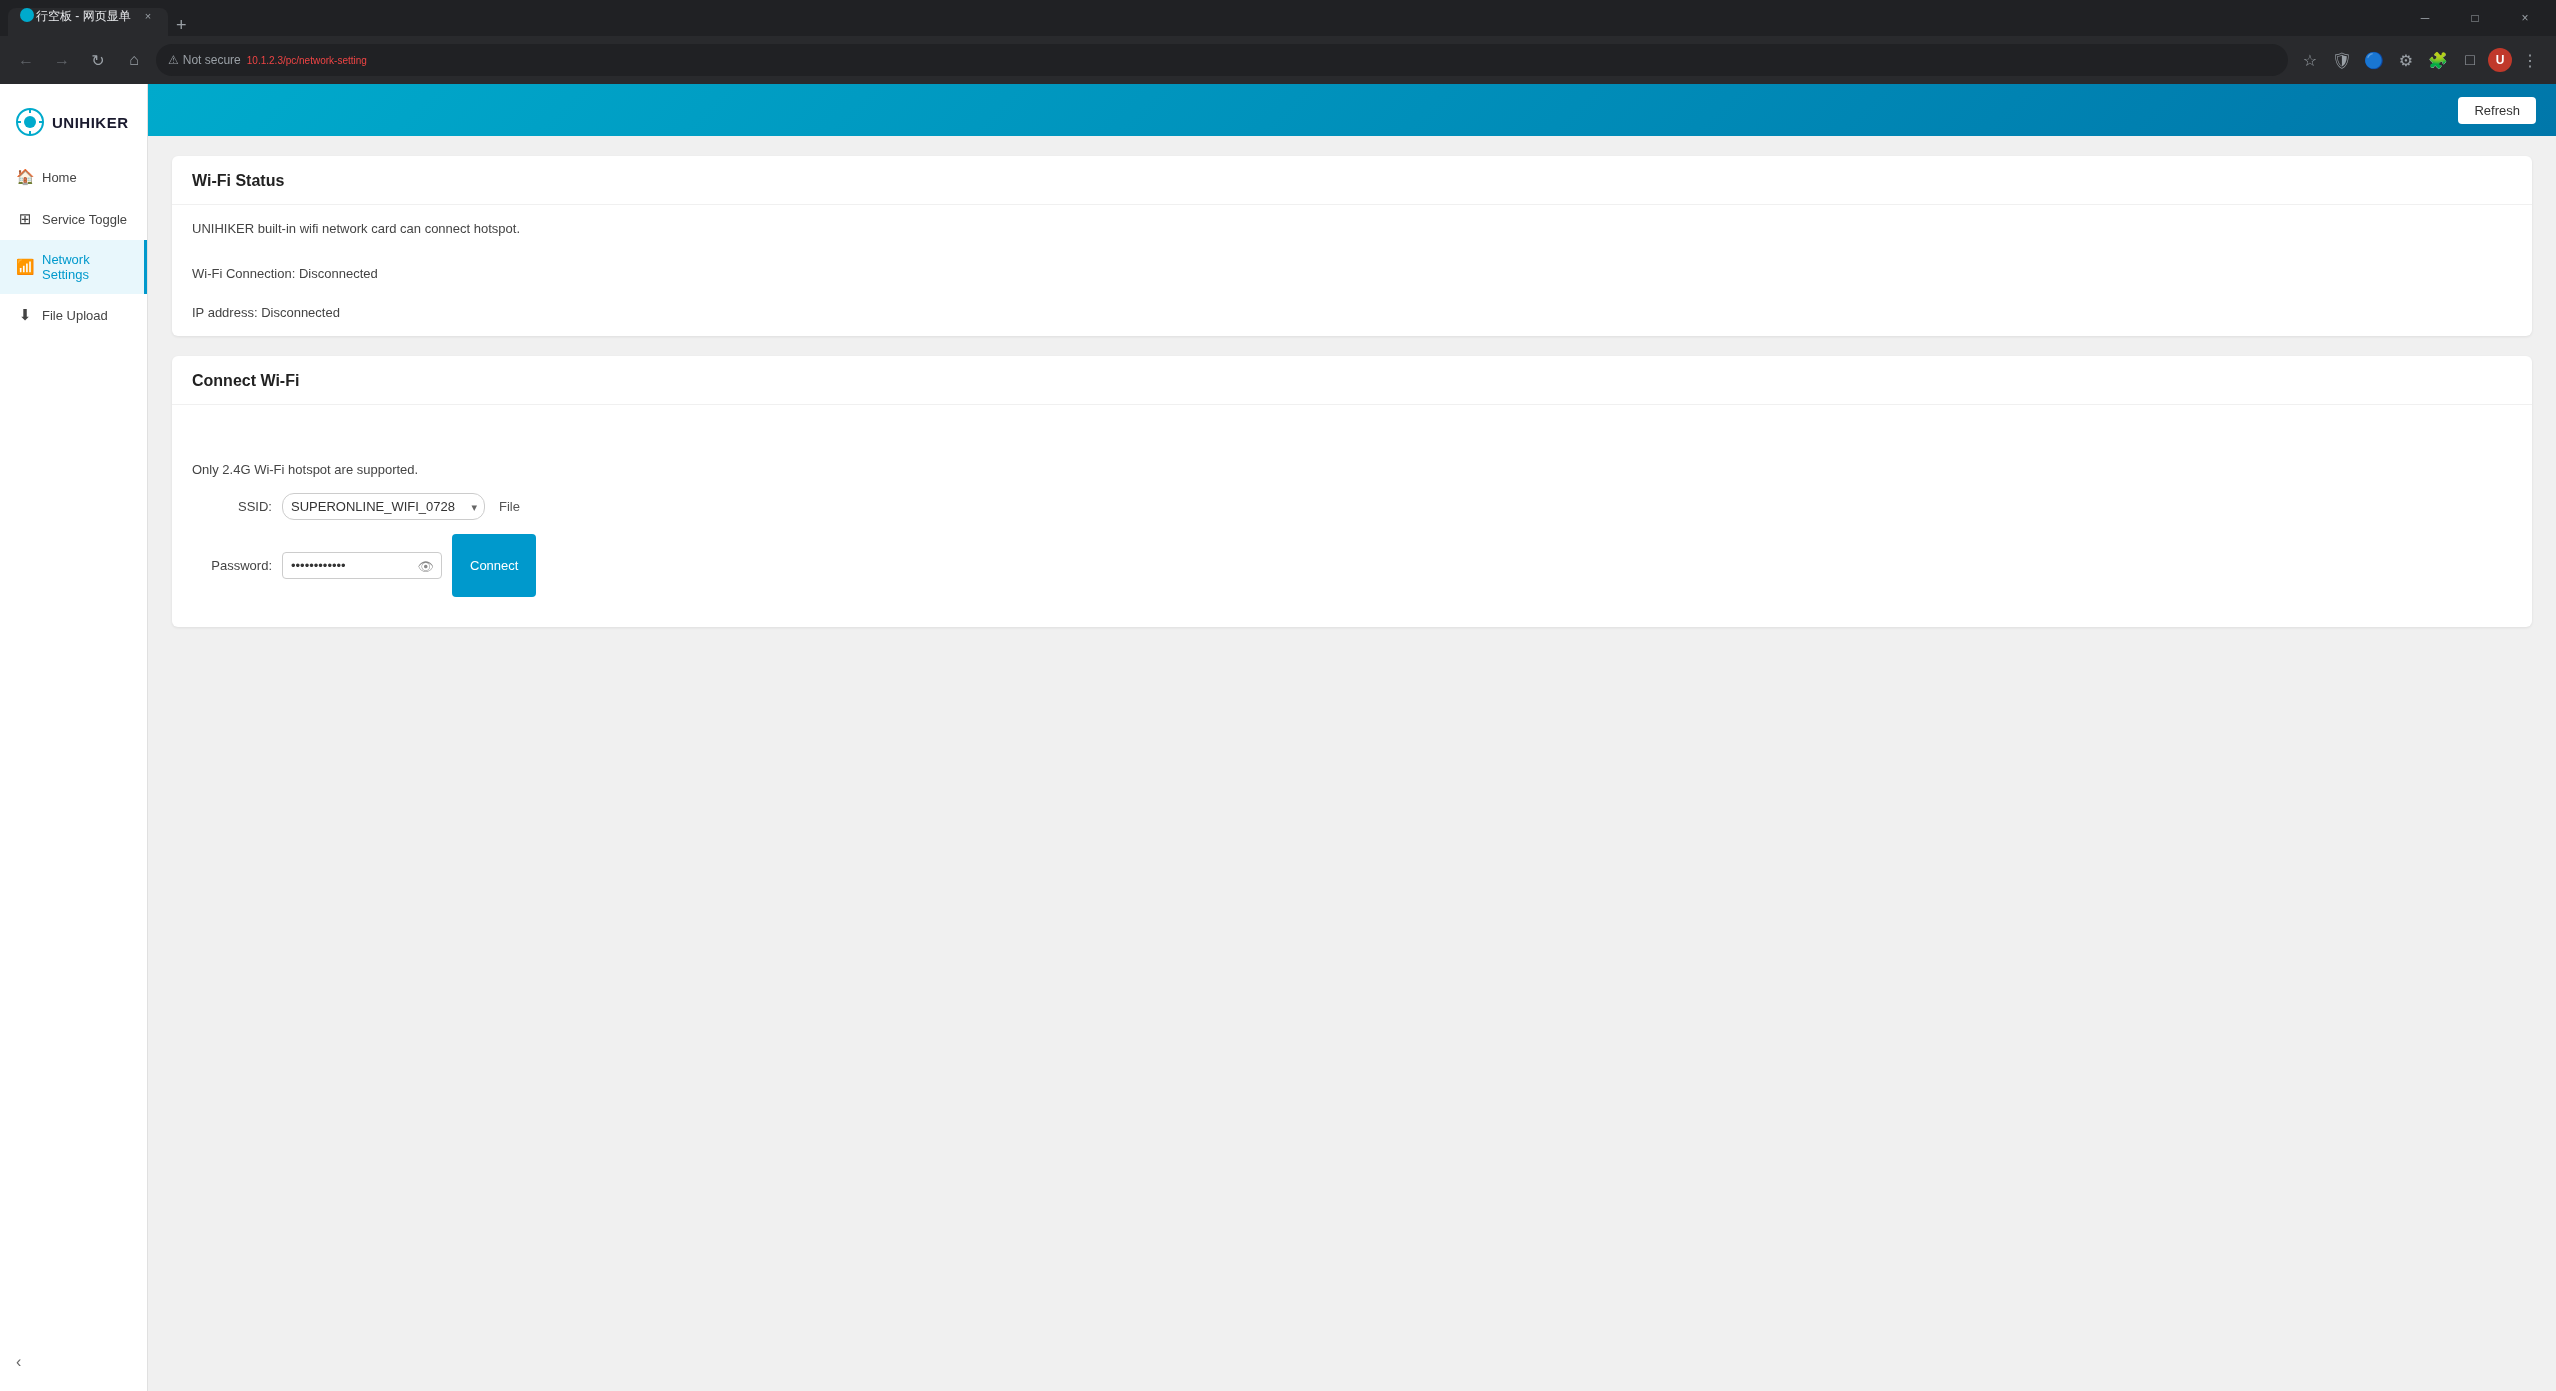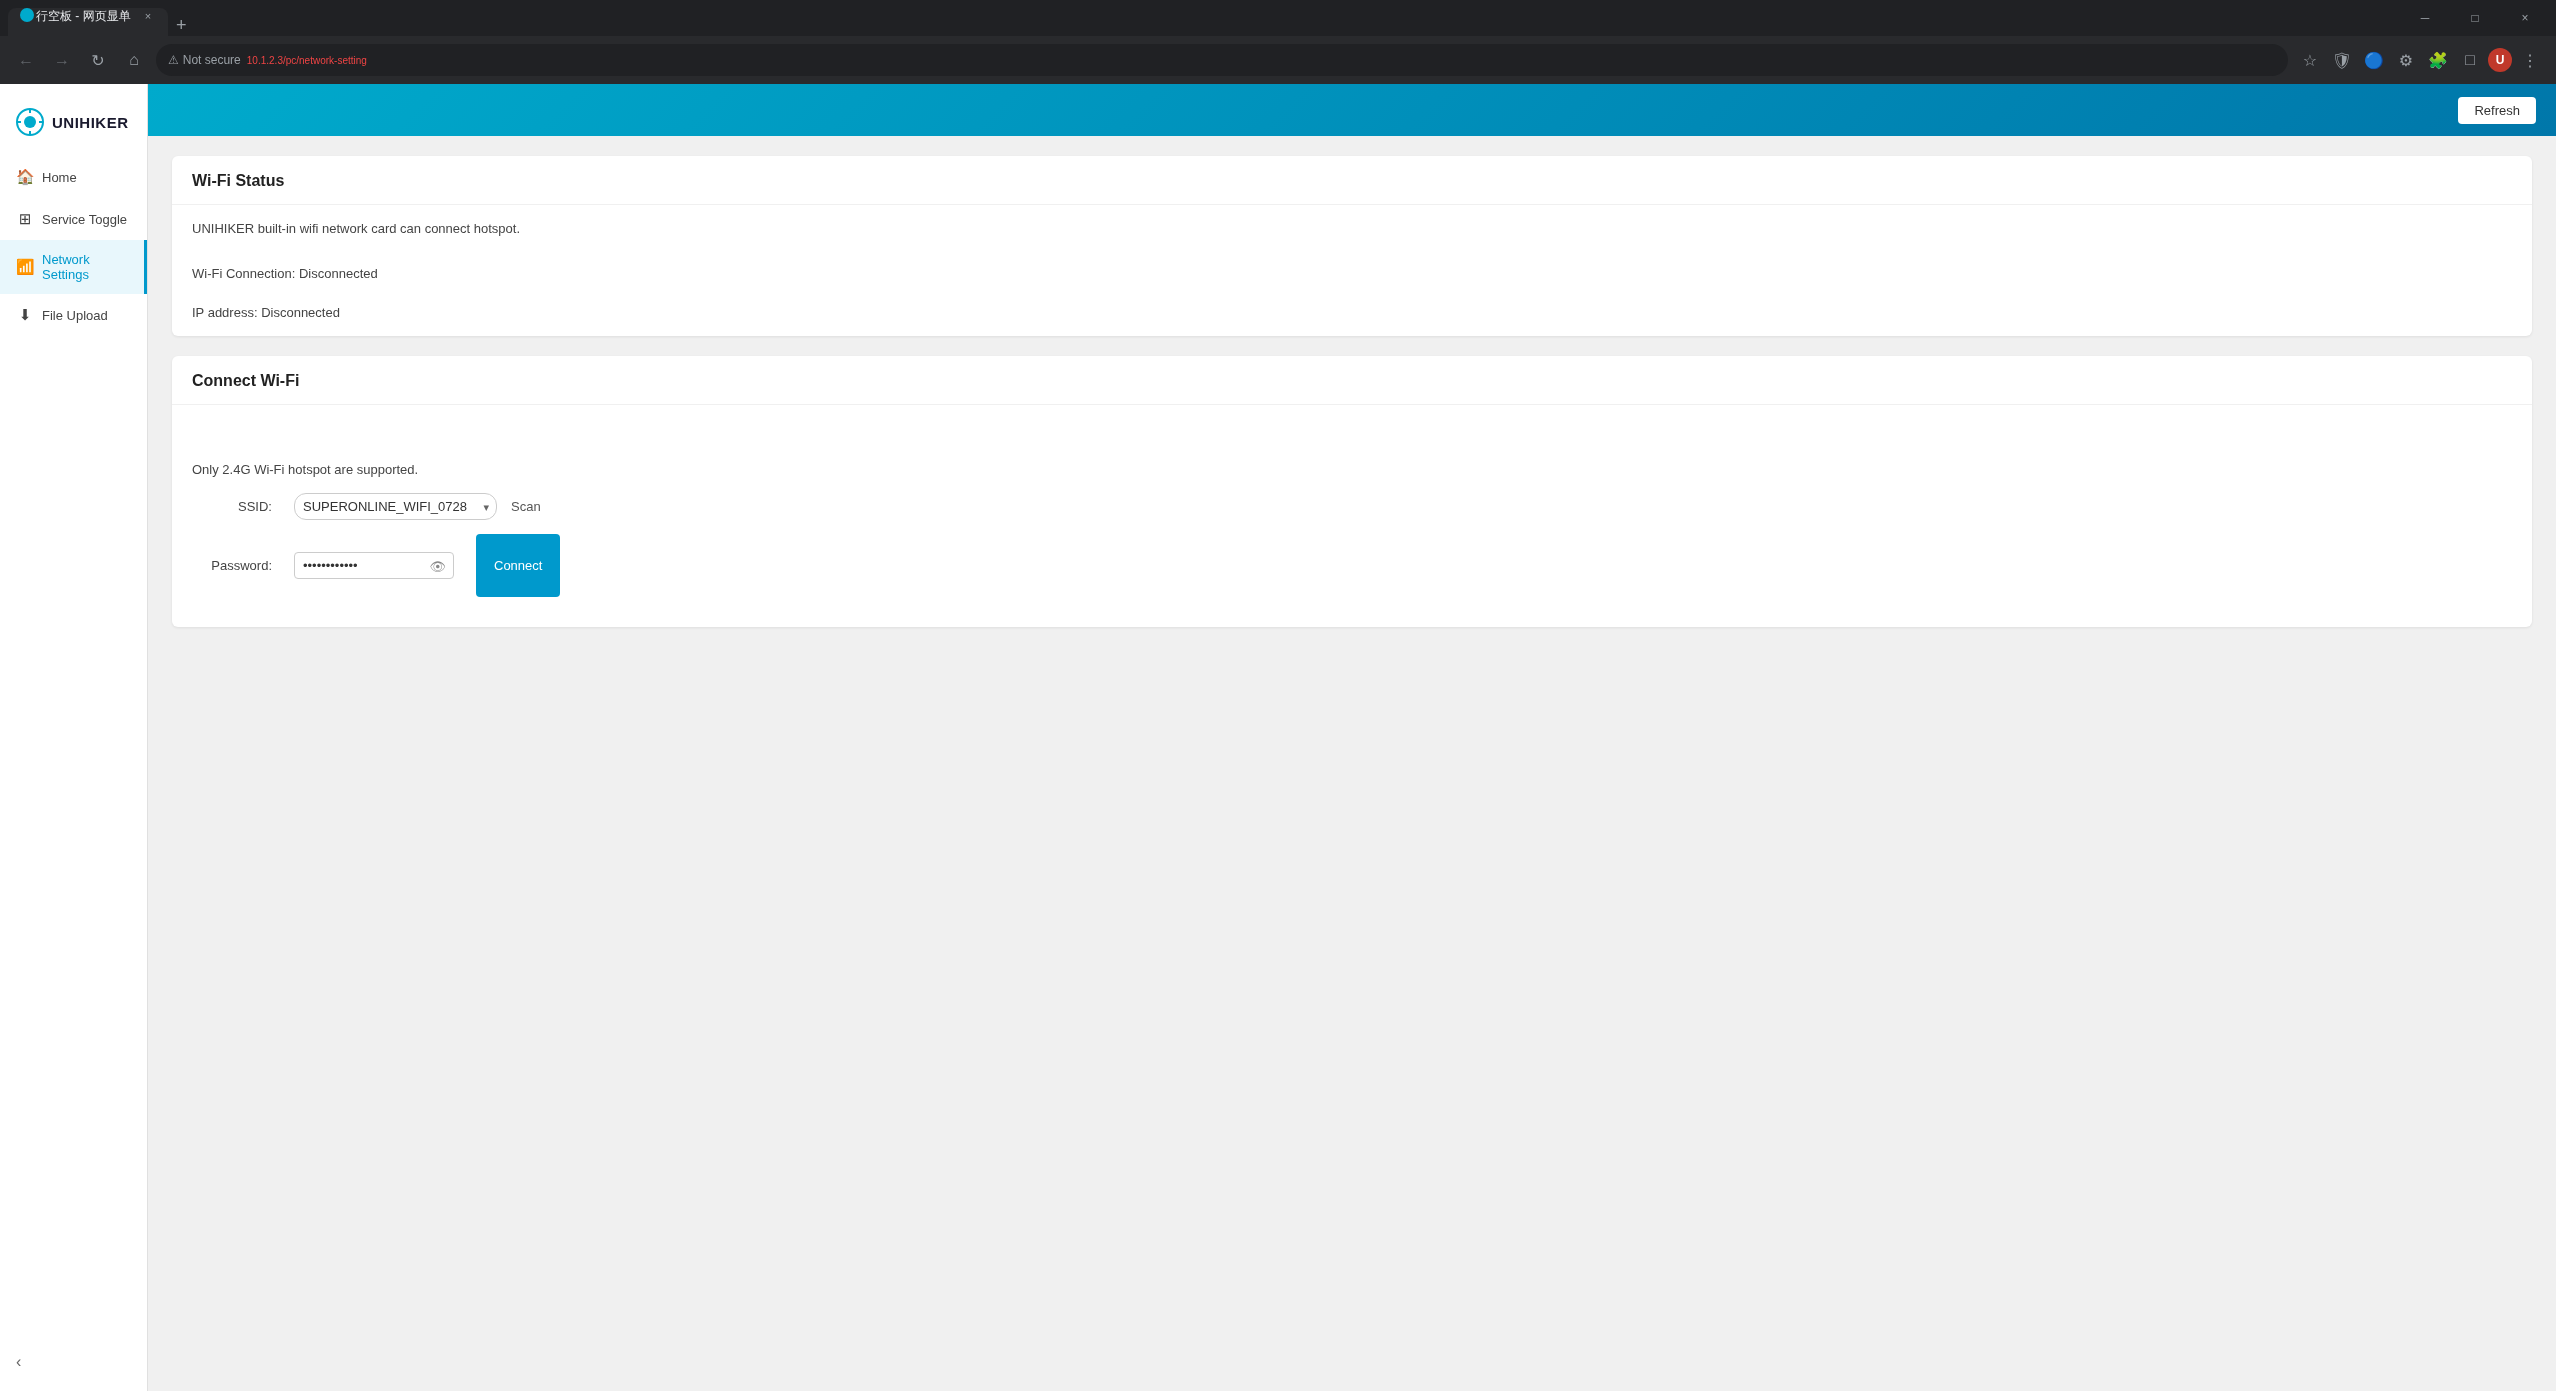--- a/index.html
+++ b/index.html
@@ -304,21 +304,21 @@
     .wifi-note {
       color: #444;
       font-size: 13px;
       margin-bottom: 16px;
       margin-top: 41px;
     }
     .form-row {
       display: flex;
       align-items: center;
       margin-bottom: 14px;
-      gap: 22px;
+      gap: 10px;
     }
     .form-label {
       width: 80px;
       color: #444;
       font-size: 13px;
       text-align: right;
     }
     .ssid-select-wrapper {
       display: flex;
       align-items: center;
@@ -509,21 +509,21 @@
           <p class="wifi-note">Only 2.4G Wi-Fi hotspot are supported.</p>
 
           <div class="form-row">
             <span class="form-label">SSID:</span>
             <div class="ssid-select-wrapper">
               <div class="ssid-select-container">
                 <select class="ssid-select">
                   <option>SUPERONLINE_WIFI_0728</option>
                 </select>
               </div>
-              <button class="scan-btn">Scan</button>
+              <button class="scan-btn">File</button>
             </div>
           </div>
 
           <div class="form-row">
             <span class="form-label">Password:</span>
             <div class="password-input-wrapper">
               <input type="password" class="password-input" value="············" style="">
               <span class="password-toggle">👁</span>
             </div>
             <button class="connect-btn">Connect</button>

